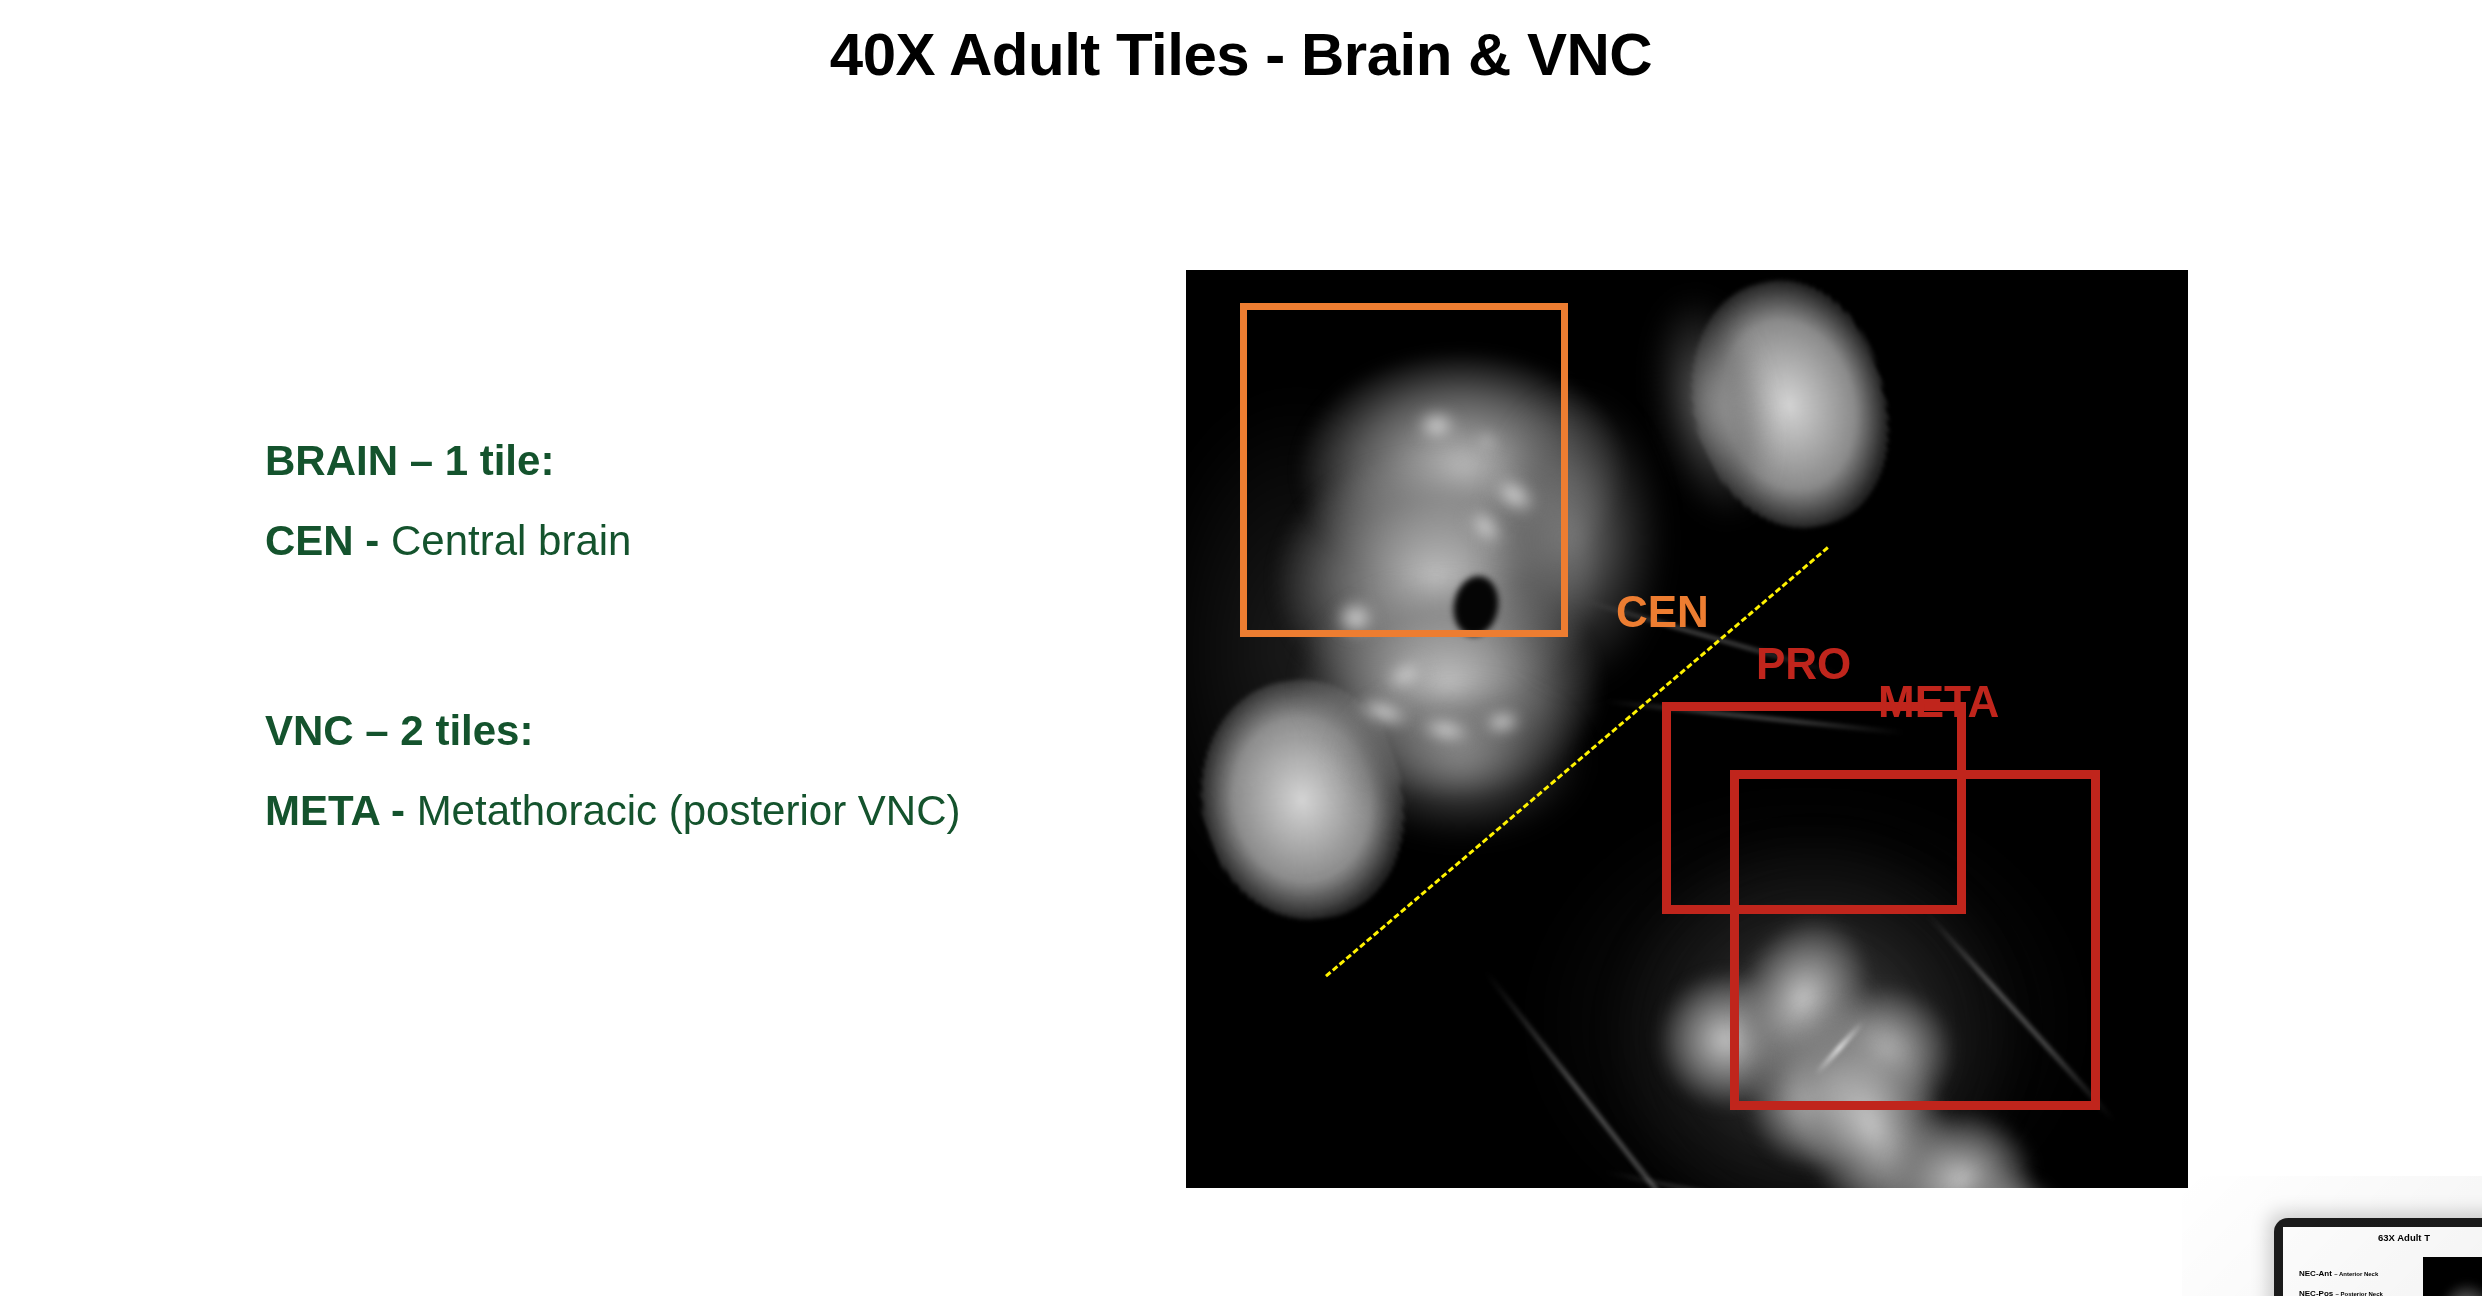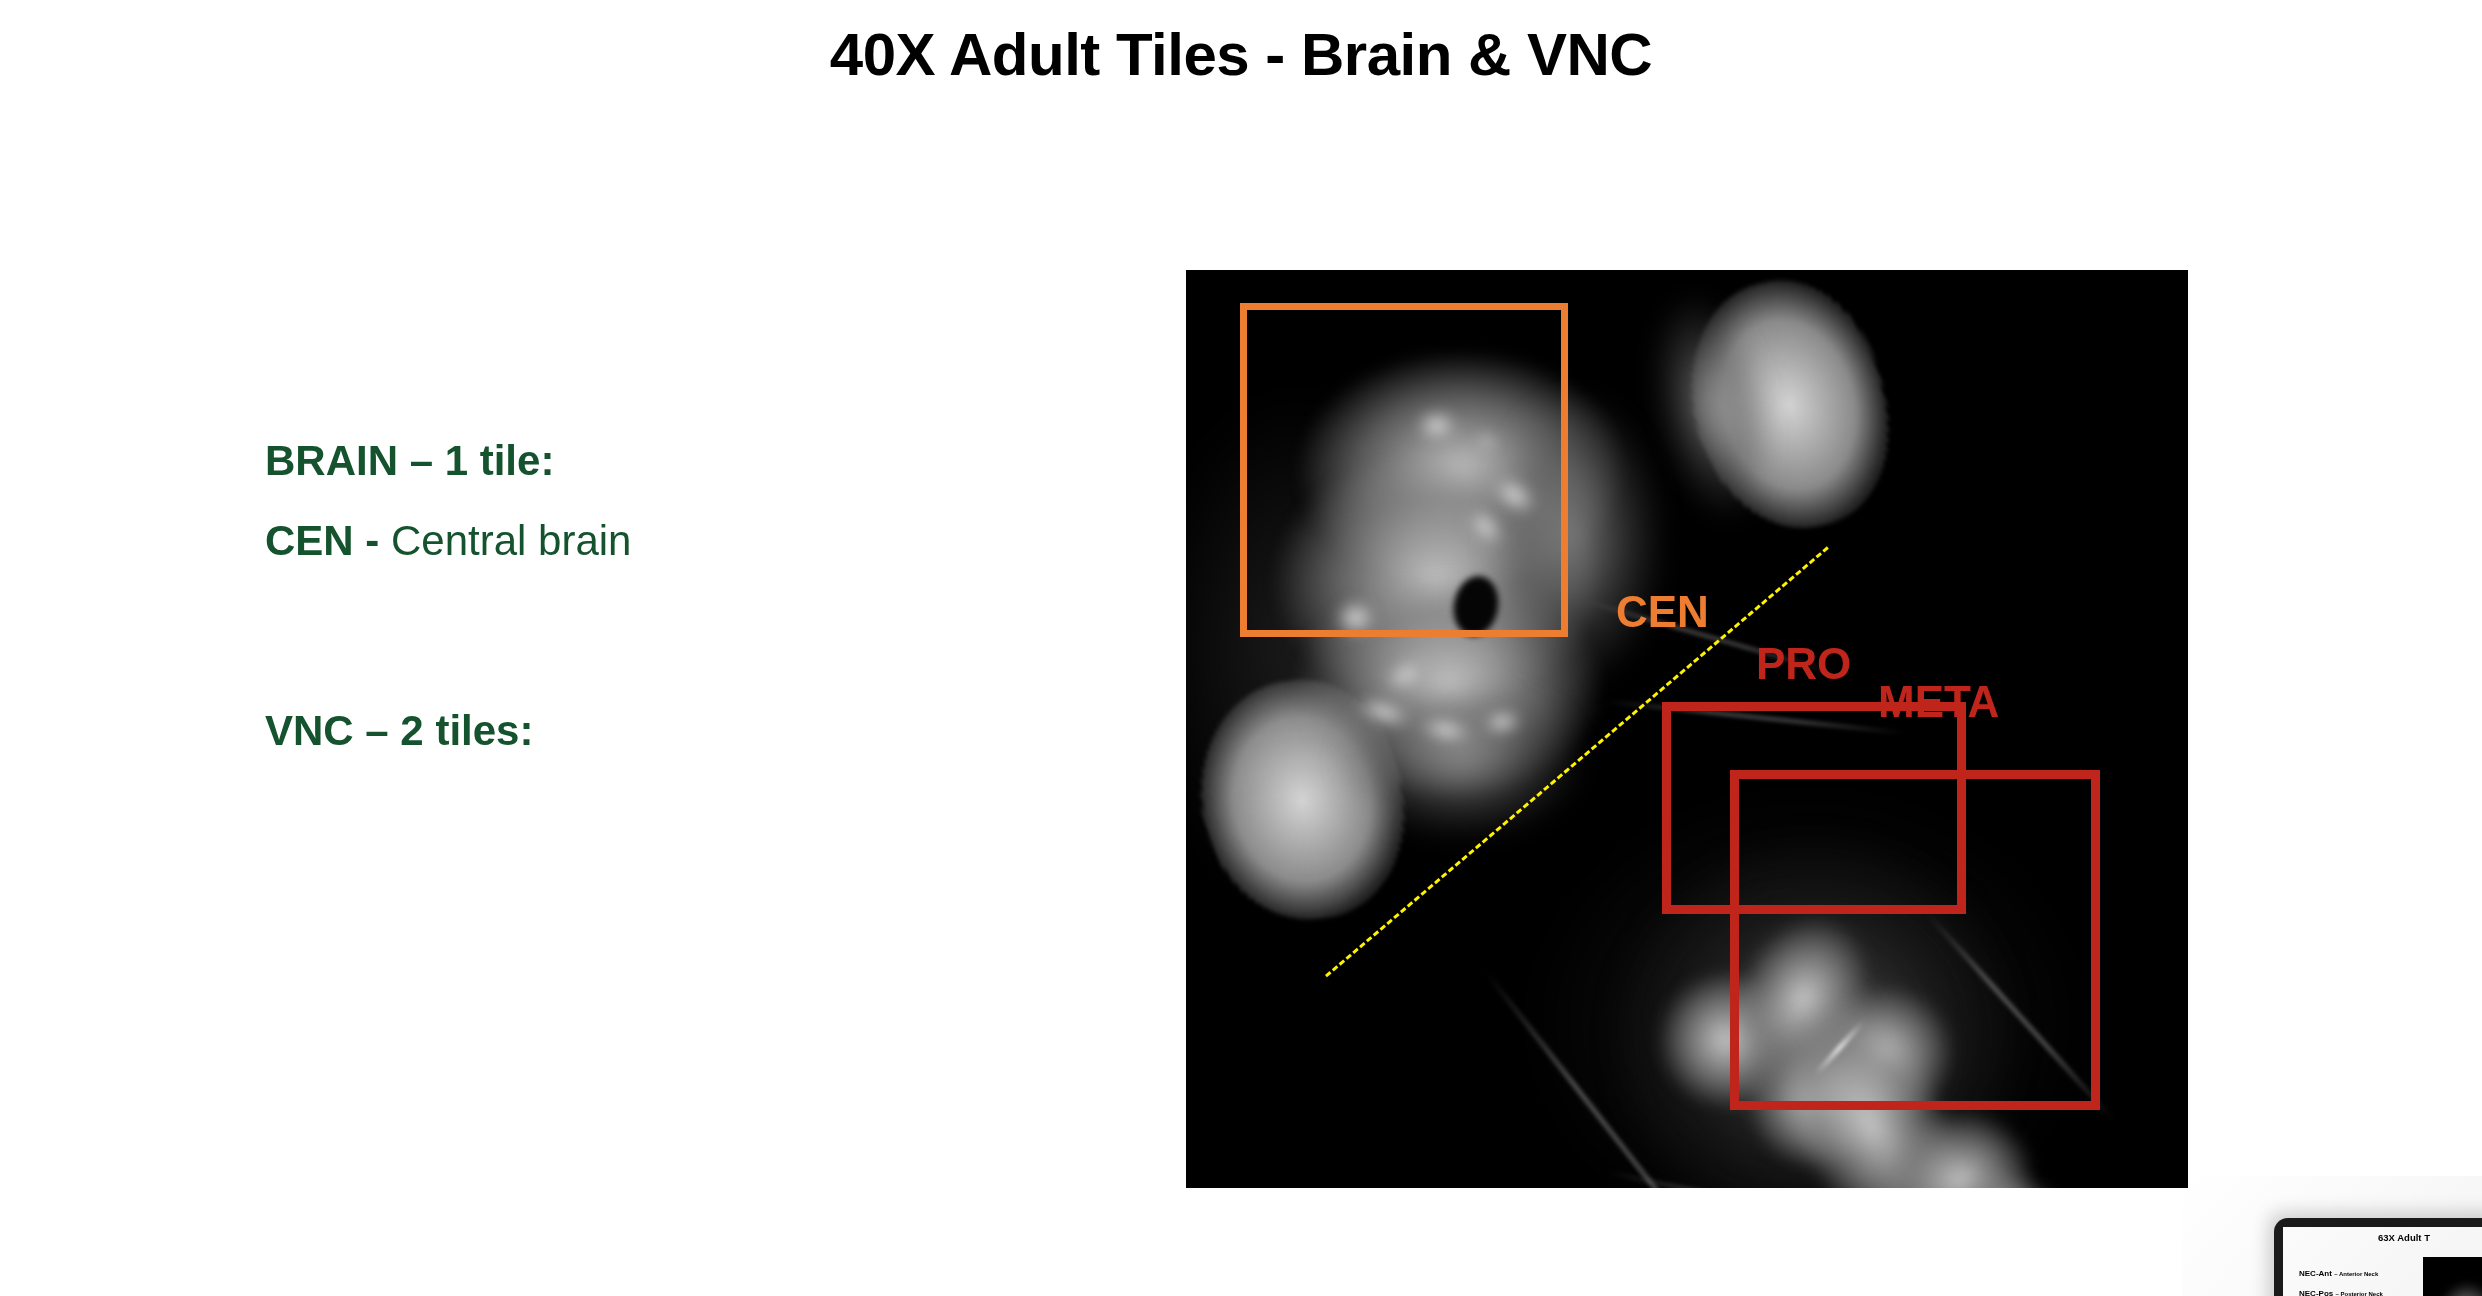--- a/index.html
+++ b/index.html
@@ -255,20 +255,23 @@
 
   <div class="text-line term-line">
     <span class="term-abbrev">CEN -</span><span class="term-def"> Central brain</span>
   </div>
 
   <div class="group-gap"></div>
 
   <div class="text-line heading-line">VNC – 2 tiles:</div>
 
 
+  <div class="text-line term-line">
+    <span class="term-abbrev">META -</span><span class="term-def"> Metathoracic (posterior VNC)</span>
+  </div>
 
 </div>
 
 <div id="figure-panel">
 
   <div class="haze" style="left:-40px; top:120px; width:300px; height:520px; background:radial-gradient(closest-side, rgba(60,60,60,0.45), rgba(0,0,0,0) 100%);"></div>
   <div class="haze" style="left:340px; top:520px; width:560px; height:460px; background:radial-gradient(closest-side, rgba(45,45,45,0.5), rgba(0,0,0,0) 100%);"></div>
 
   <div class="retina" style="left:508px; top:10px; width:190px; height:250px; transform:rotate(-14deg);"></div>
   <div class="blob soft" style="left:470px; top:22px; width:110px; height:230px; transform:rotate(-12deg);"></div>

